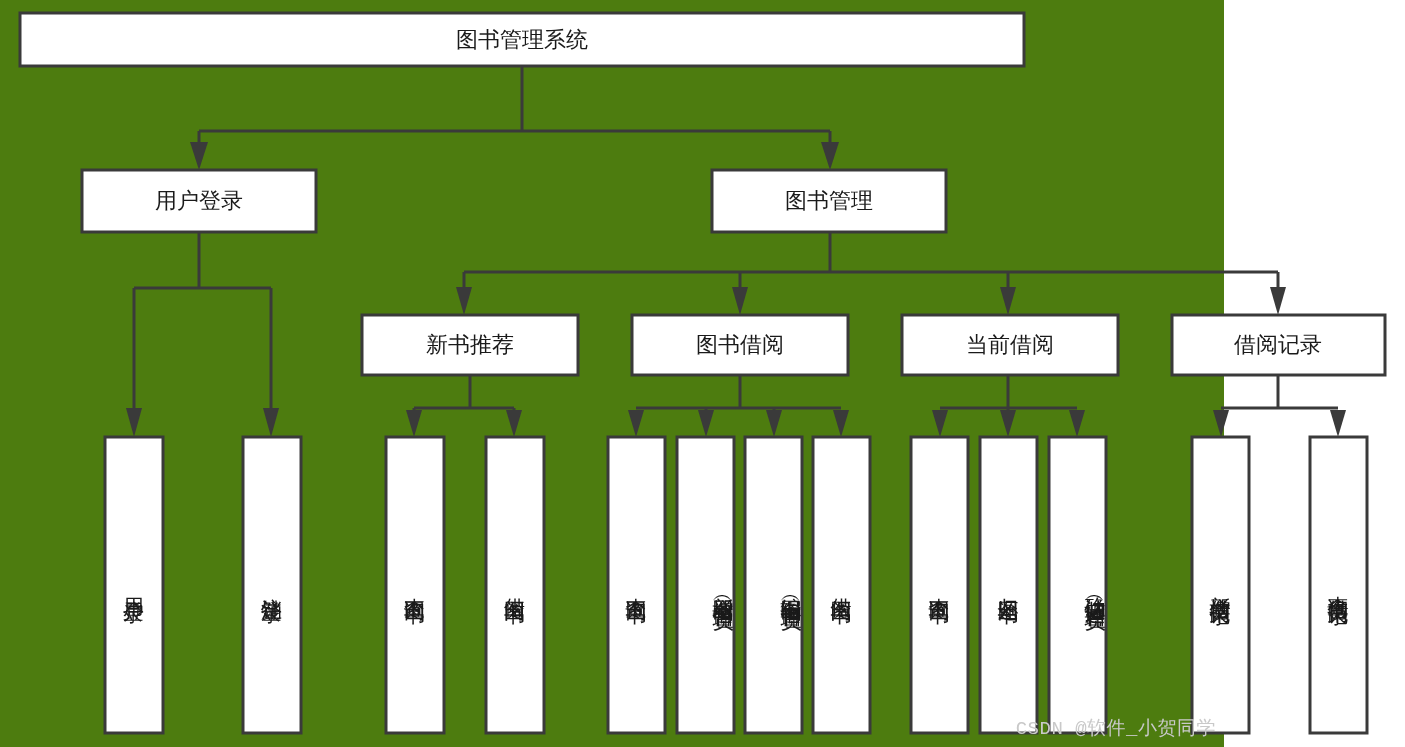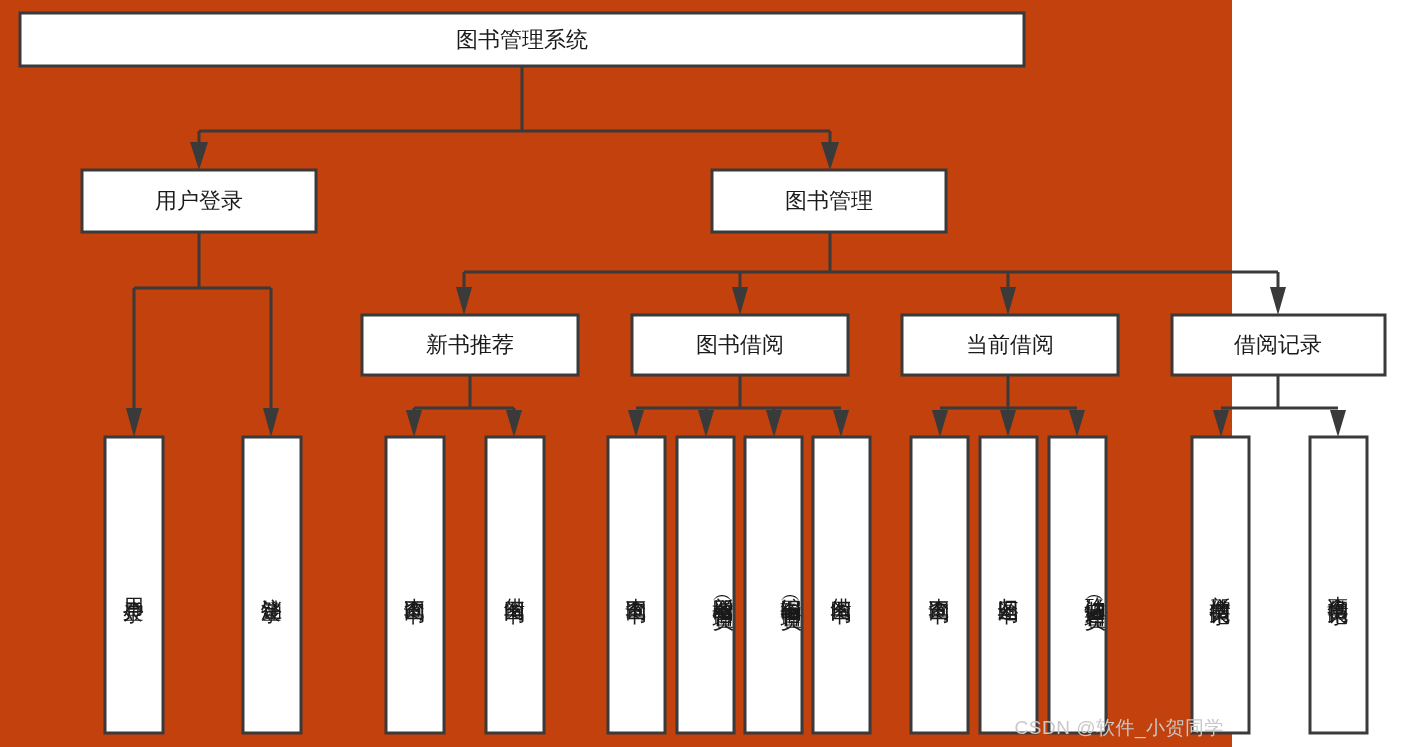--- a/index.html
+++ b/index.html
@@ -10,22 +10,21 @@
   body {
     width: 1405px;
     height: 747px;
     font-family: "Liberation Sans", "DejaVu Sans", sans-serif;
     overflow: hidden;
   }
   #diagram-root {
     position: relative;
     width: 1224px;
     height: 747px;
-    background: #c2410c;
-    padding-left: 8px;
+    background: #4d7c0f;
   }
   svg.flow {
     position: absolute;
     left: 0;
     top: 0;
     width: 1405px;
     height: 747px;
     display: block;
   }
   .node-box {
@@ -62,21 +61,21 @@
     display: flex;
     align-items: center;
     justify-content: center;
     white-space: nowrap;
     pointer-events: none;
   }
   .watermark {
     position: absolute;
     right: 8px;
     bottom: 6px;
-    font-family: Liberation Sans, sans-serif;
+    font-family: Liberation Mono, monospace;
     font-size: 19px;
     color: #c9c9c9;
     letter-spacing: 0.5px;
     white-space: nowrap;
   }
 </style>
 </head>
 <body>
 
 <div id="diagram-root">

